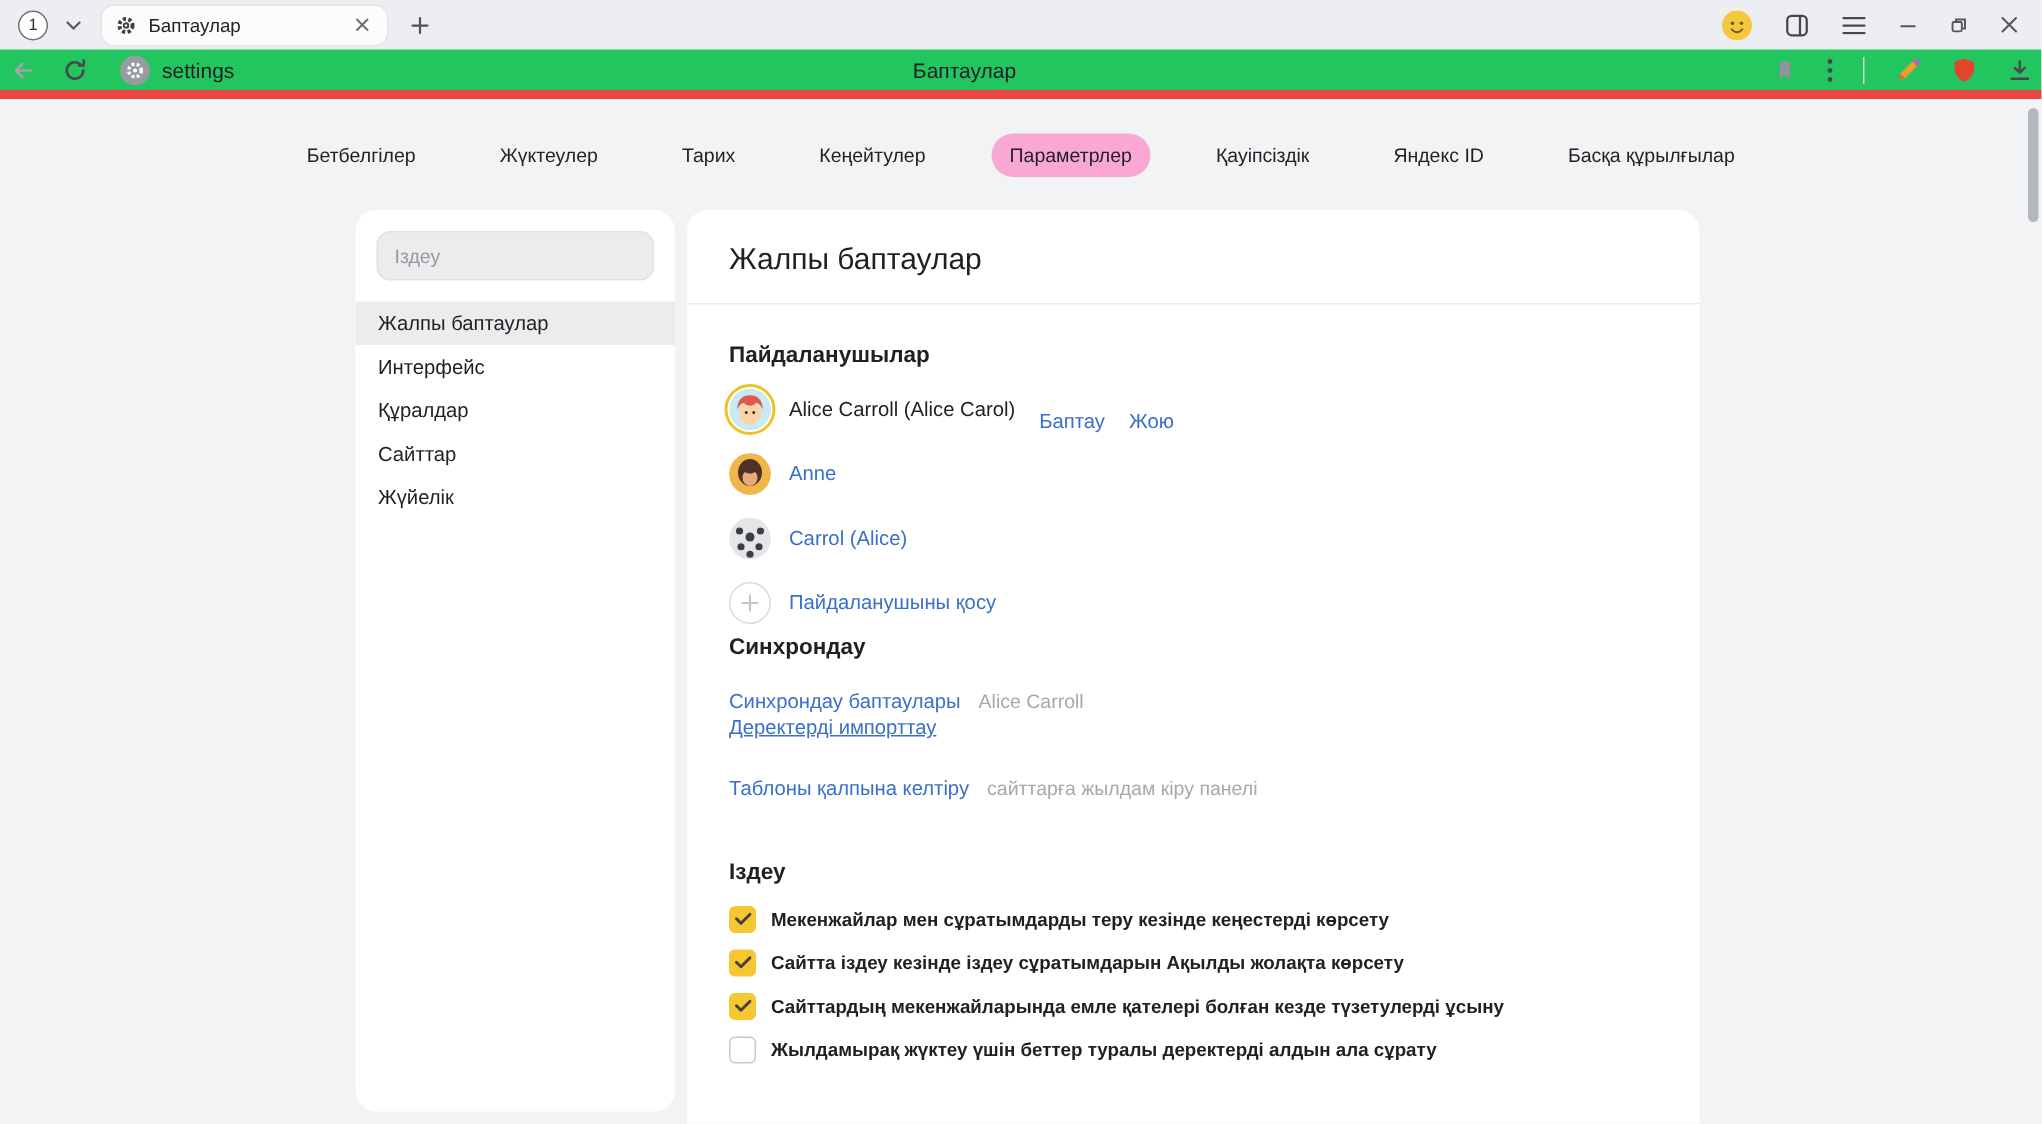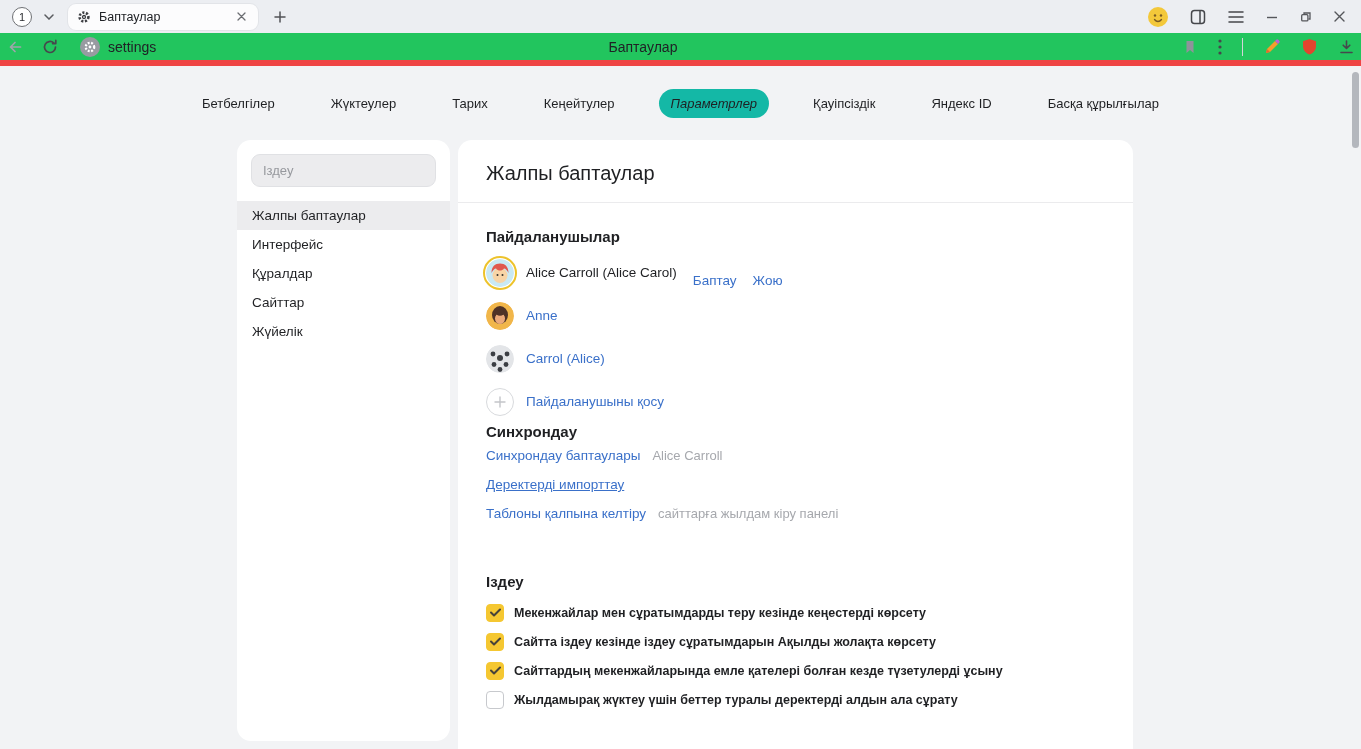--- a/index.html
+++ b/index.html
@@ -54,21 +54,21 @@
 
   
   .page { position:absolute; top:66px; left:0; right:0; bottom:0; background:#f2f3f5; }
 
   .nav-tabs {
     position:absolute; top:88px; left:0; right:0; height:30px;
     display:flex; justify-content:center; align-items:center; gap:32px;
     font-size:13px; color:#1f2023;
   }
   .nav-tab { padding:7px 12px; border-radius:16px; cursor:pointer; white-space:nowrap; }
-  .nav-tab.active { background:#14b8a6;font-style:italic; }
+  .nav-tab.active { background:#f9a8d4; }
 
   
   .sidebar-card {
     position:absolute; left:237px; top:140px; width:213px; height:601px;
     background:#fff; border-radius:14px; overflow:hidden;
   }
   .sidebar-search {
     display:block; margin:14px; width:calc(100% - 28px); height:33px;
     background:#ececee; border:1px solid #e0e1e4; border-radius:9px;
     padding:0 11px; font-size:13px; color:#333;
@@ -103,21 +103,21 @@
     display:flex; align-items:center; justify-content:center;
     border:1.4px solid #d8dadd; background:#fff; cursor:pointer;
   }
   .user-name { margin-left:12px; font-size:13.5px; color:#1f2023; }
   .link { color:#3a70c9; font-size:13.5px; text-decoration:none; cursor:pointer; }
   .link.ul { text-decoration:underline; }
   .user-action { margin-left:16px;margin-top:16px; }
   .user-link { margin-left:12px; }
 
   .sync-row { display:flex; align-items:baseline; height:29px; }
-  .sync-note { margin-left:12px; font-size:13px; color:#a6a8ad; }
+  .sync-note { margin-left:12px; font-size:13px; color:#a6a8ad;margin-top:12px; }
 
   .opt-row { display:flex; align-items:center; height:29px; cursor:pointer; }
   .checkbox {
     width:18px; height:18px; border-radius:4px; border:1.5px solid #c7c9cd; background:#fff;
     display:flex; align-items:center; justify-content:center; flex:0 0 18px; cursor:pointer;
   }
   .checkbox .check { visibility:hidden; }
   .checkbox.checked { background:#f5c731; border-color:#f5c731; }
   .checkbox.checked .check { visibility:visible; }
   .opt-label { margin-left:10px; font-size:12.5px; font-weight:600; color:#1f2023; white-space:nowrap; }

